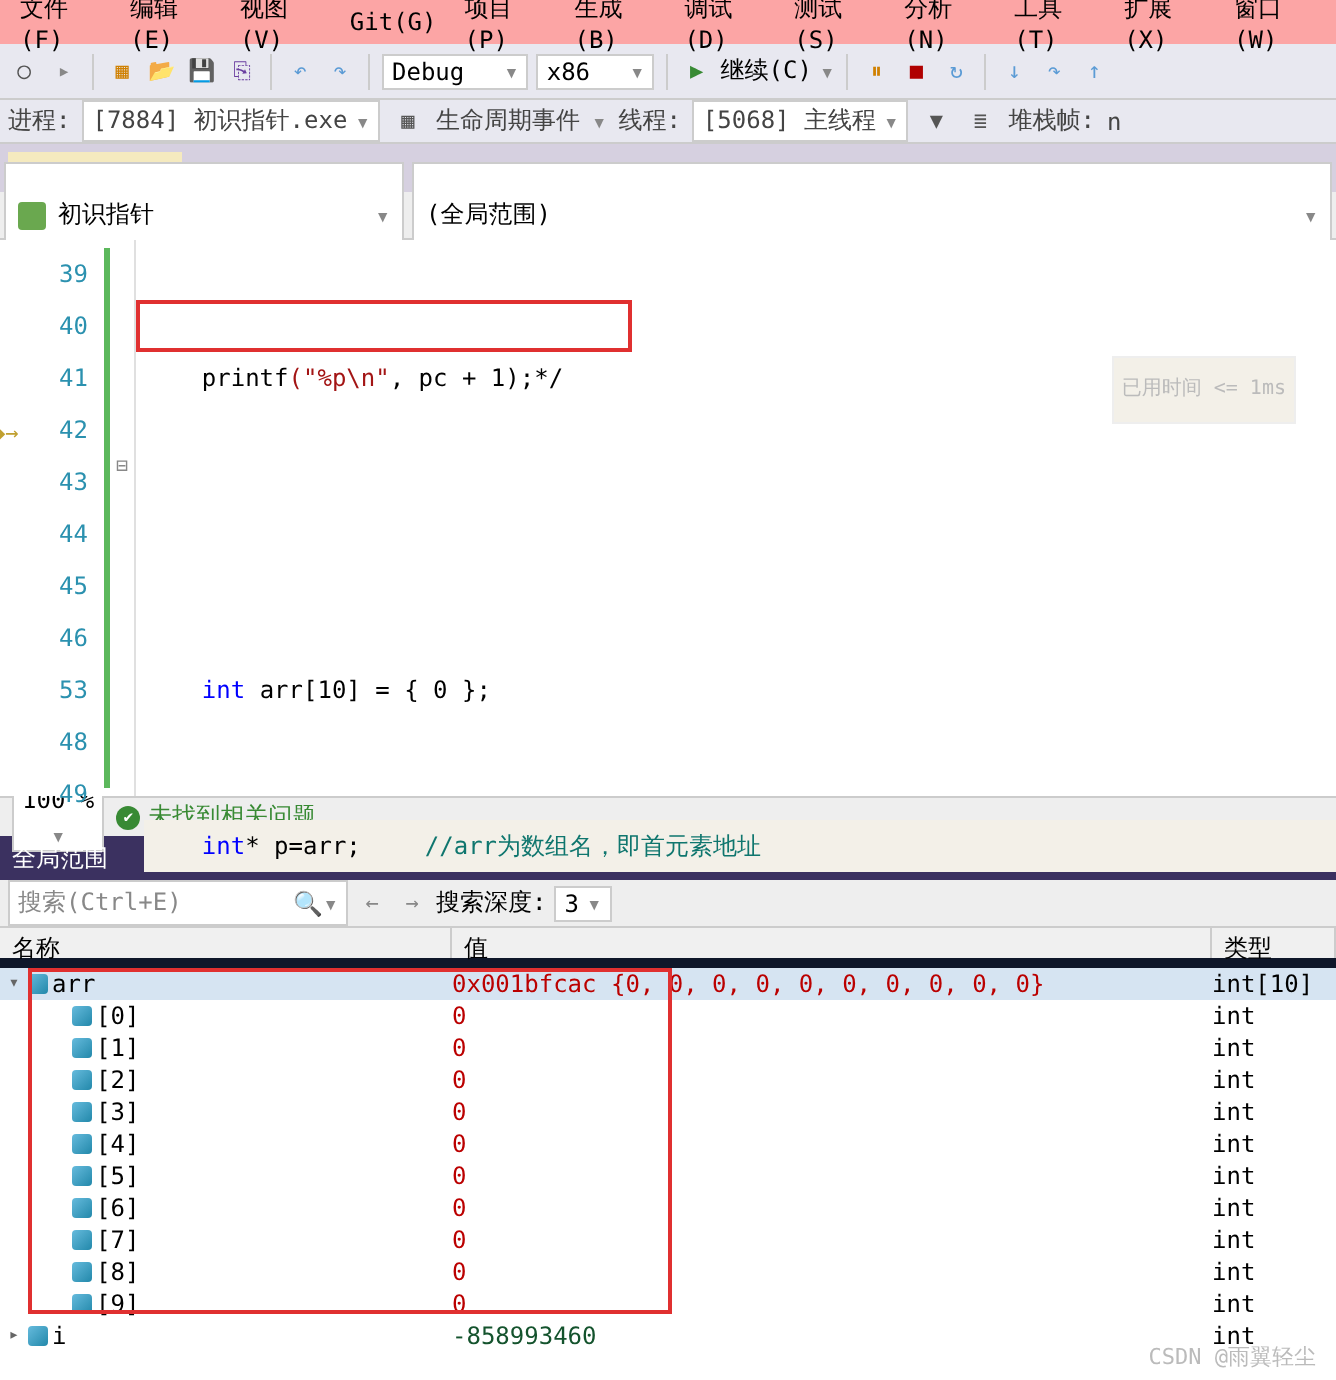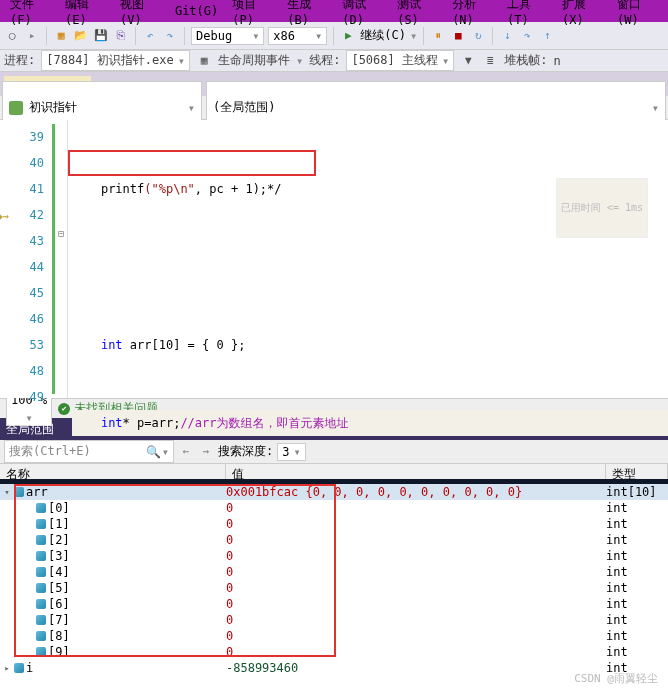--- a/index.html
+++ b/index.html
@@ -1,17 +1,17 @@
 <!DOCTYPE html>
 <html><head>
 <meta charset="utf-8">
 <style>
 * { margin: 0; padding: 0; box-sizing: border-box; font-family: "Microsoft YaHei", Consolas, monospace; font-size: 12px; }
 body { background: #fff; width: 668px; height: 690px; overflow: hidden; position: relative; }
-.menubar { background: #a21caf; height: 22px; display: flex; align-items: center; padding: 0 4px; gap: 2px; }
+.menubar { background: #fca5a5; height: 22px; display: flex; align-items: center; padding: 0 4px; gap: 2px; }
 .menubar span { padding: 2px 6px; cursor: pointer; }
 .toolbar { background: #e8e8f0; height: 28px; display: flex; align-items: center; padding: 0 4px; gap: 4px; border-bottom: 1px solid #ccc; }
 .tb-icon { width: 16px; height: 16px; display: flex; align-items: center; justify-content: center; font-size: 11px; color: #555; }
 .tb-sep { width: 1px; height: 18px; background: #ccc; margin: 0 2px; }
 .tb-dd { display: flex; align-items: center; padding: 1px 4px; border: 1px solid #ccc; background: #fff; gap: 20px; font-size: 11px; }
 .run-btn { color: #388a34; font-weight: bold; }
 .toolbar2 { background: #e8e8f0; height: 22px; display: flex; align-items: center; padding: 0 4px; gap: 6px; font-size: 11px; color: #444; border-bottom: 1px solid #ccc; }
 .tb-select { border: 1px solid #ccc; background: #fff; padding: 1px 4px; font-size: 11px; display: flex; align-items: center; gap: 4px; }
 .tab-strip { background: #d6d0e0; height: 24px; display: flex; align-items: flex-end; padding: 0 4px; }
 .tab { background: #f5eabf; padding: 3px 8px; display: flex; align-items: center; gap: 6px; font-size: 11px; color: #000; }
@@ -22,24 +22,24 @@
 .editor { display: flex; height: 278px; background: #fff; position: relative; }
 .gutter { width: 50px; background: #fff; text-align: right; padding-right: 6px; color: #2b91af; font-family: Consolas, monospace; font-size: 15px; line-height: 26px; padding-top: 4px; }
 .gutter div { height: 26px; padding-left: 16px; }
 .margin { width: 18px; background: #fff; border-right: 1px solid #e0e0e0; position: relative; }
 .margin-bar { position: absolute; left: 2px; top: 4px; width: 3px; height: 270px; background: #5cb85c; }
 .collapse { position: absolute; left: 8px; font-size: 10px; color: #888; }
 .code { flex: 1; font-family: Consolas, monospace; font-size: 15px; line-height: 26px; padding-top: 4px; padding-left: 4px; position: relative; white-space: pre; }
 .code .line { height: 26px; }
 .kw { color: #0000ff; }
 .str { color: #a31515; }
-.cmt { color: #a21caf; }
+.cmt { color: #0f766e; margin-left: 32px; }
 .hl-line { background: #f3f0e8; }
 .red-box1 { position: absolute; border: 2px solid #e03030; left: 0px; top: 30px; width: 248px; height: 26px; pointer-events: none; }
-.timing { position: absolute; right: 20px; top: 58px; font-size: 10px; color: #bbb; background: #f3f0e8; padding: 16px 4px; border: 1px solid #eee; }
+.timing { position: absolute; right: 20px; top: 58px; font-size: 10px; color: #bbb; background: #f3f0e8; padding: 3px 4px; border: 1px solid #eee; }
 .glyph { position: absolute; left: -72px; color: #c0a030; font-size: 11px; }
 .zoom-bar { background: #eee; height: 20px; display: flex; align-items: center; padding: 0 6px; gap: 6px; font-size: 11px; border-top: 1px solid #ccc; }
 .zoom-dd { border: 1px solid #ccc; background: #fff; padding: 0 4px; display: flex; align-items: center; gap: 4px; flex-direction: column; }
 .status-ok { color: #388a34; display: flex; align-items: center; gap: 4px; }
 .status-ok::before { content: "✔"; background: #388a34; color: #fff; width: 12px; height: 12px; border-radius: 50%; display: inline-flex; align-items: center; justify-content: center; font-size: 8px; }
 .panel-header { background: #3b3160; color: #fff; height: 22px; display: flex; align-items: center; padding: 0 6px; justify-content: space-between; font-size: 12px; }
 .panel-toolbar { background: #eee; height: 24px; display: flex; align-items: center; padding: 0 4px; gap: 4px; border-bottom: 1px solid #ccc; }
 .search-box { border: 1px solid #ccc; background: #fff; padding: 2px 4px; flex: 0 0 170px; font-size: 11px; color: #888; display: flex; align-items: center; justify-content: space-between; }
 .depth { display: flex; align-items: center; gap: 4px; font-size: 11px; }
 .locals-hdr { display: flex; background: #f0f0f0; border-bottom: 5px solid #0f172a; height: 20px; font-size: 11px; }

